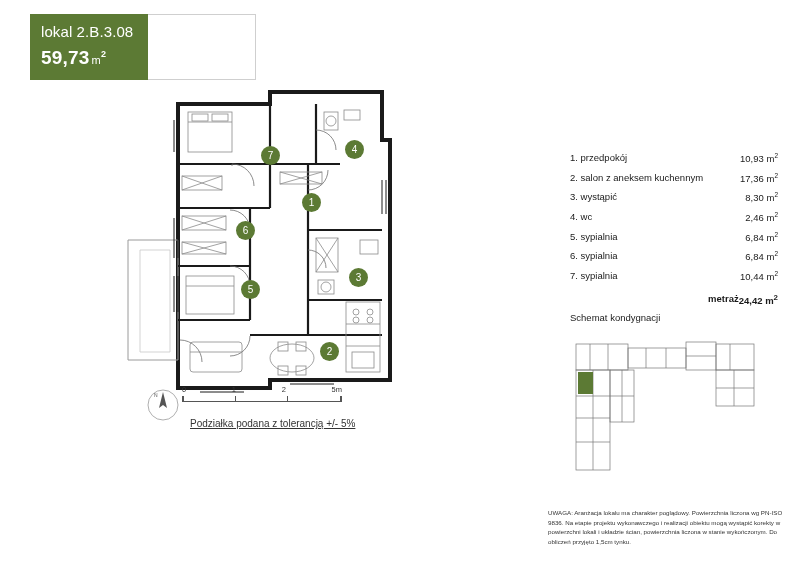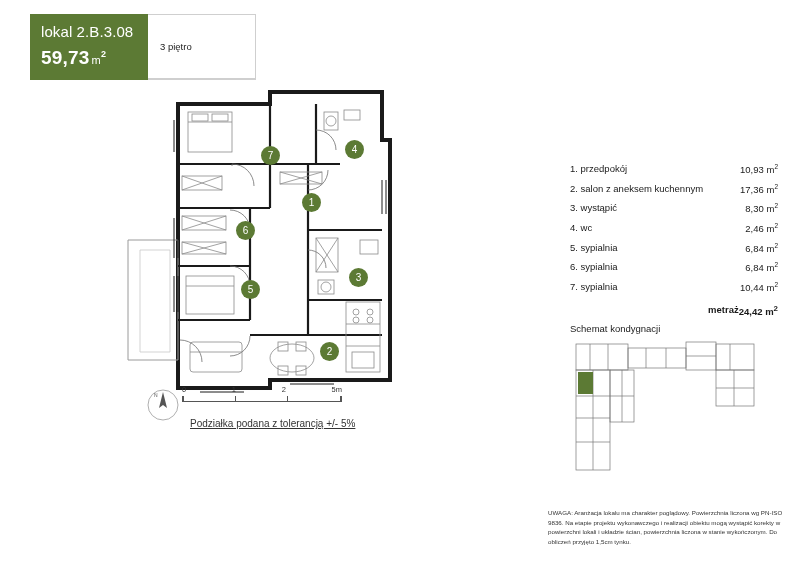--- a/index.html
+++ b/index.html
@@ -138,21 +138,21 @@
     left: 146px;
     top: 388px;
     width: 34px;
     height: 34px;
   }
 
   
   #room-list {
     position: absolute;
     left: 570px;
-    top: 163px;
+    top: 152px;
     width: 208px;
     font-size: 9.5px;
     color: #1a1a1a;
   }
   #room-list .row {
     display: flex;
     justify-content: space-between;
     margin-bottom: 7.5px;
   }
   #room-list .row .nm { white-space: nowrap; }
@@ -193,21 +193,20 @@
 <body>
 
 <div id="header-block">
   <div id="unit-badge">
     <div class="unit-code">lokal 2.B.3.08</div>
     <div class="unit-area">
       <span>59,73</span><span class="sq">m</span><sup>2</sup>
     </div>
   </div>
   <div id="meta-box">
-    <div class="meta-cell top">3 piętro</div>
   </div>
 </div>
 
 <div id="floorplan">
   <svg width="300" height="320" viewBox="0 0 300 320">
     <g fill="none" stroke="#1a1a1a">
 
       <path d="M58,14 L150,14 L150,2 L262,2 L262,50 L270,50 L270,290 L150,290 L150,298 L58,298 Z" stroke="#1a1a1a" stroke-width="4" fill="#ffffff"></path>
 
       <path d="M8,150 L58,150 L58,270 L8,270 Z" stroke="#9a9a9a" stroke-width="1" fill="none"></path>

